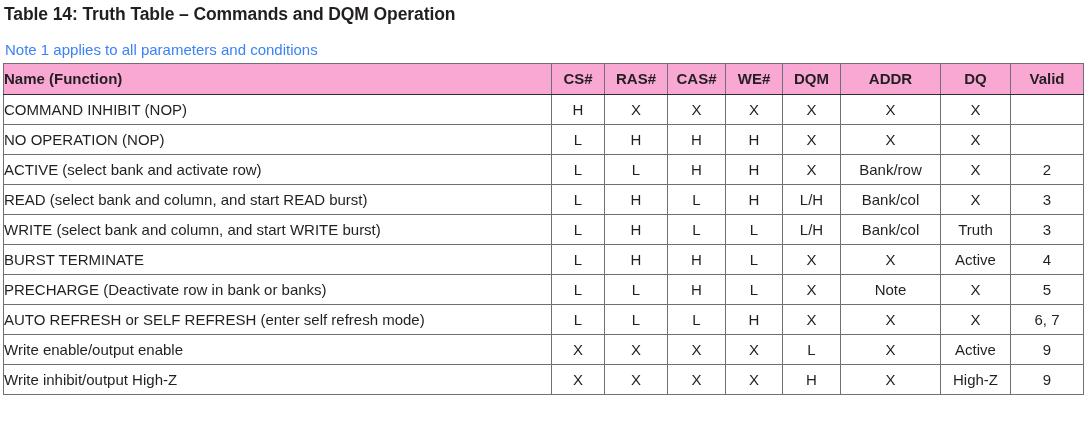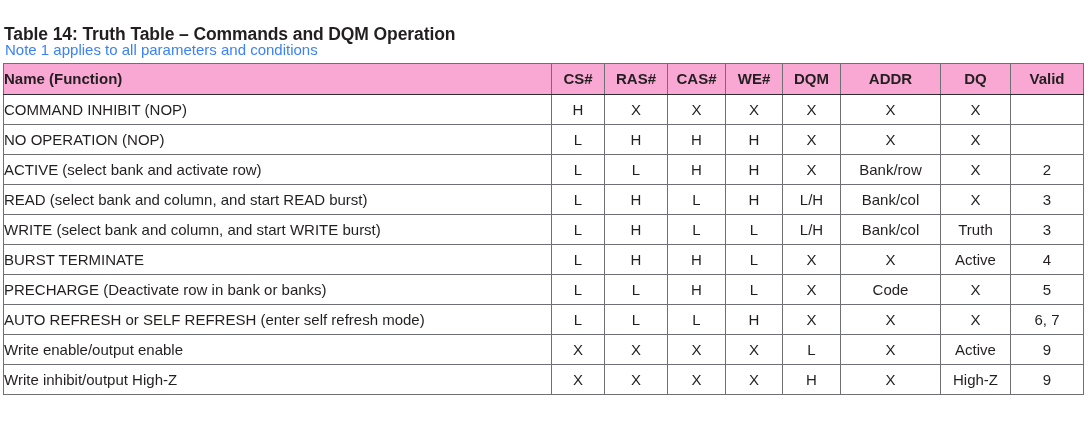--- a/index.html
+++ b/index.html
@@ -22,21 +22,20 @@
   }
   .table-title {
     position: absolute;
     left: 4px;
     top: 4px;
     font-size: 17.5px;
     font-weight: bold;
     letter-spacing: -0.1px;
     color: #231f20;
     white-space: nowrap;
-    margin-top: 20px;
   }
   .table-note {
     position: absolute;
     left: 5px;
     top: 41px;
     font-size: 15px;
     font-weight: normal;
     color: #3b82f6;
     white-space: nowrap;
   }
@@ -190,21 +189,21 @@
             <td class="cell-sig">Active</td>
             <td class="cell-sig">4</td>
           </tr>
           <tr>
             <td class="cell-name">PRECHARGE (Deactivate row in bank or banks)</td>
             <td class="cell-sig">L</td>
             <td class="cell-sig">L</td>
             <td class="cell-sig">H</td>
             <td class="cell-sig">L</td>
             <td class="cell-sig">X</td>
-            <td class="cell-sig">Code</td>
+            <td class="cell-sig">Note</td>
             <td class="cell-sig">X</td>
             <td class="cell-sig">5</td>
           </tr>
           <tr>
             <td class="cell-name">AUTO REFRESH or SELF REFRESH (enter self refresh mode)</td>
             <td class="cell-sig">L</td>
             <td class="cell-sig">L</td>
             <td class="cell-sig">L</td>
             <td class="cell-sig">H</td>
             <td class="cell-sig">X</td>

